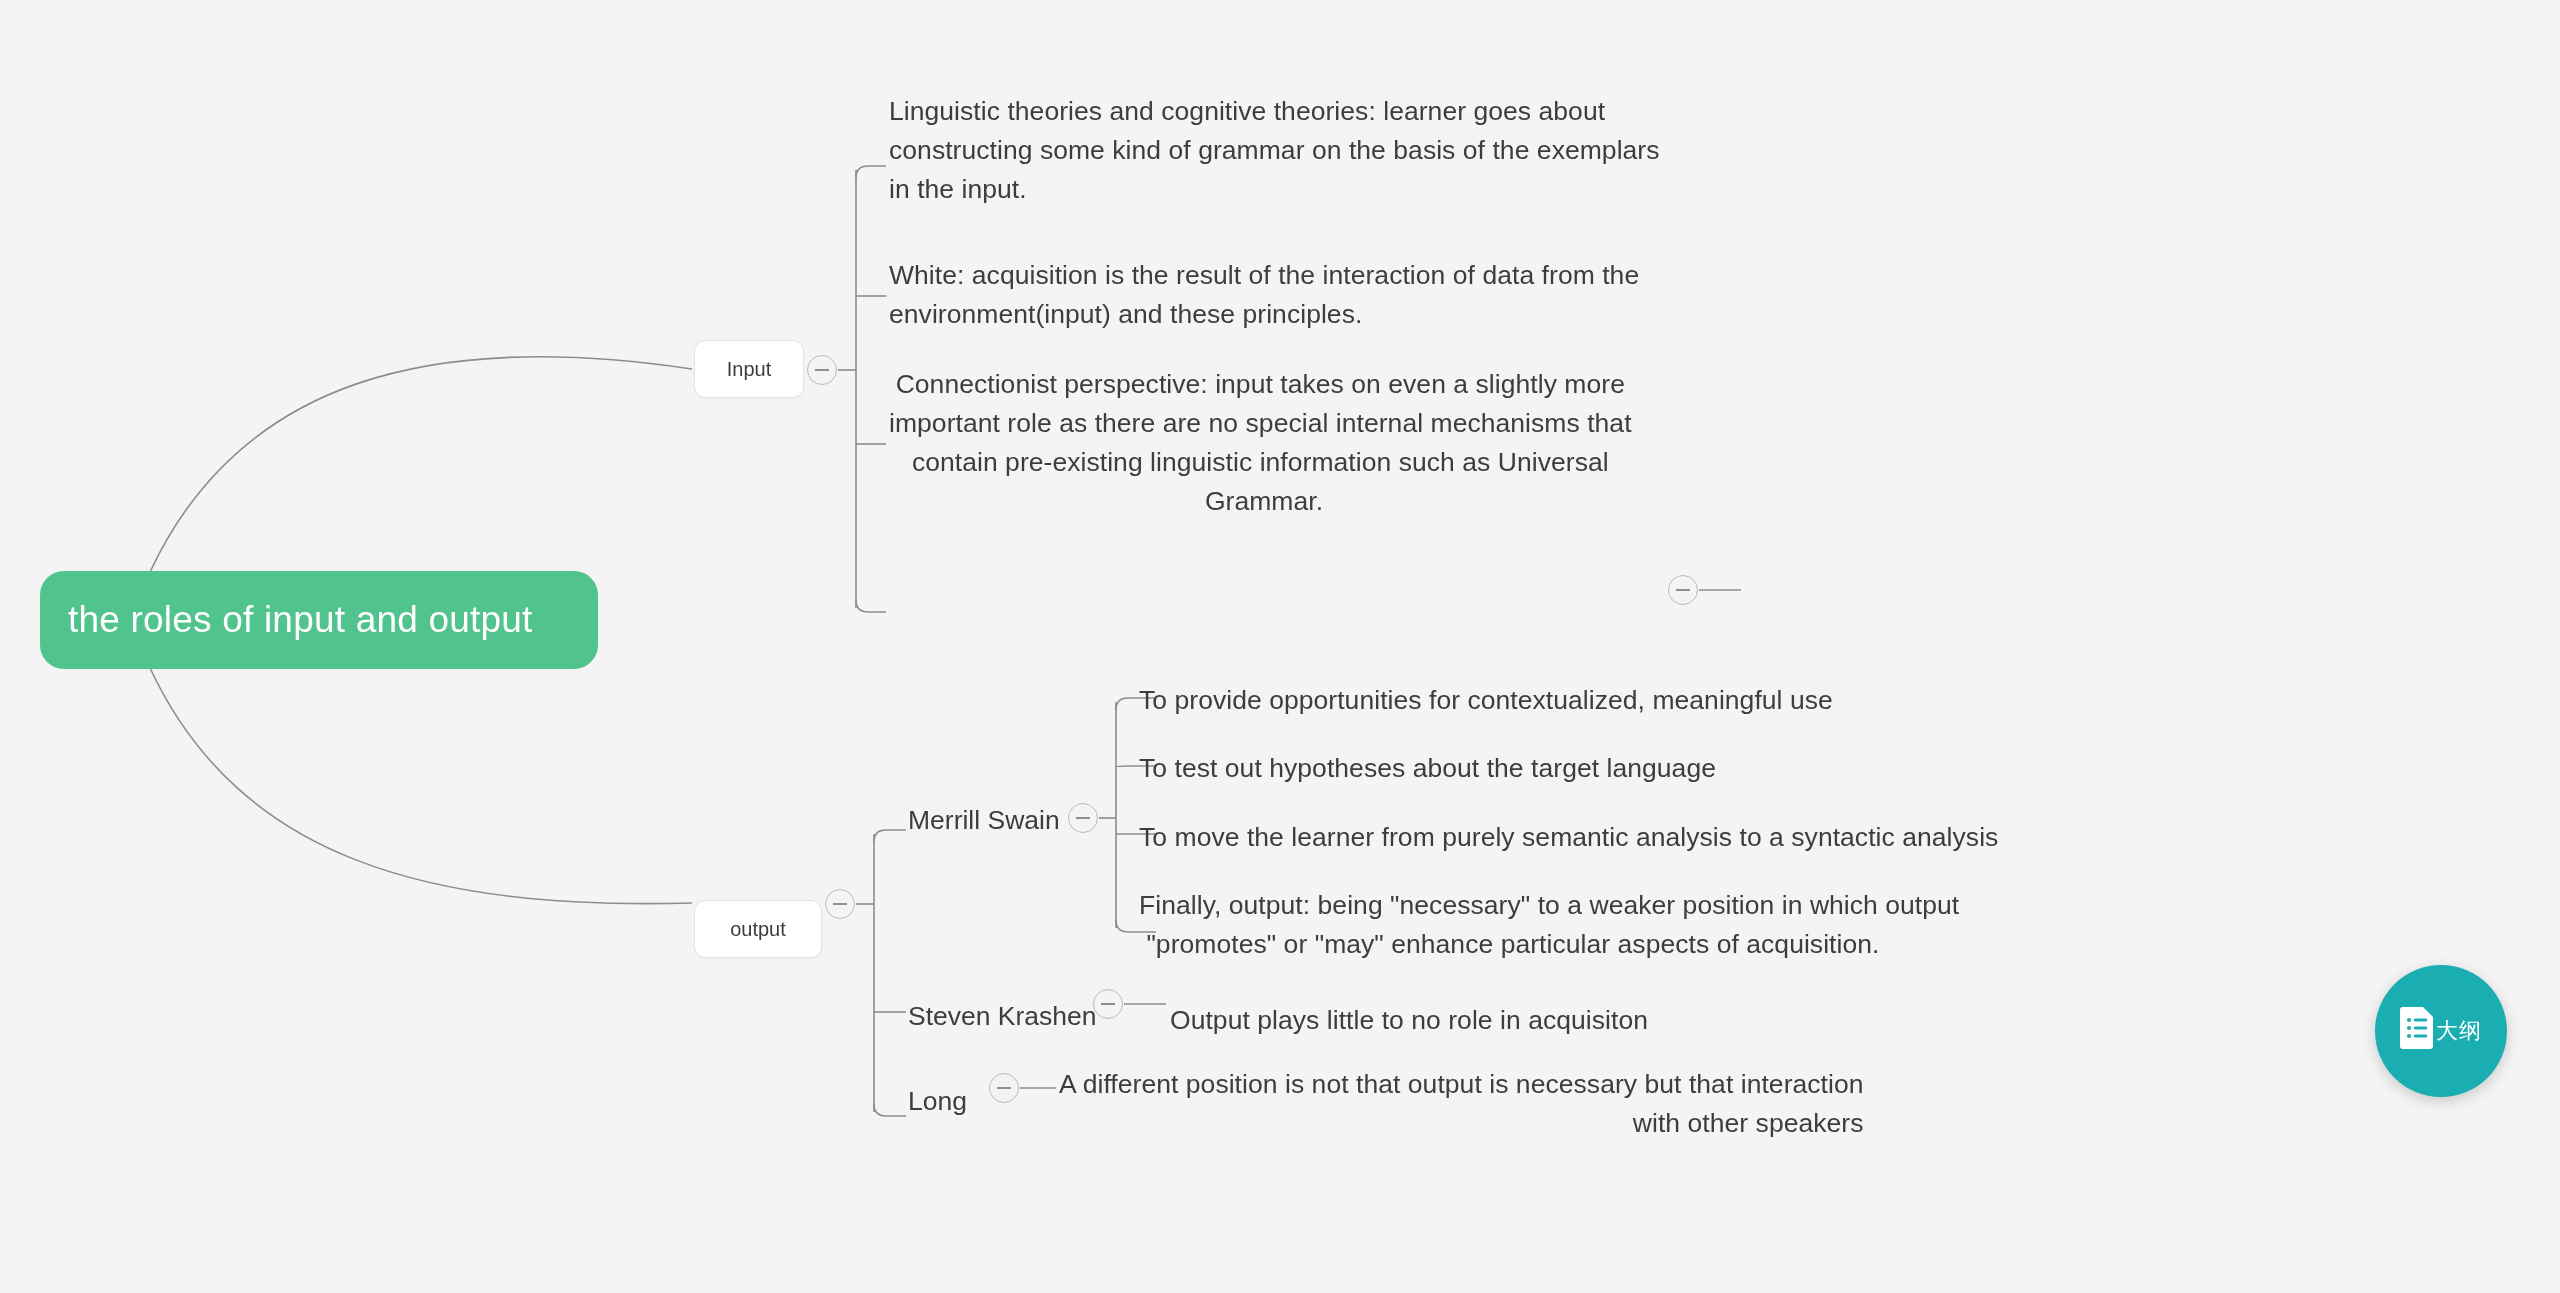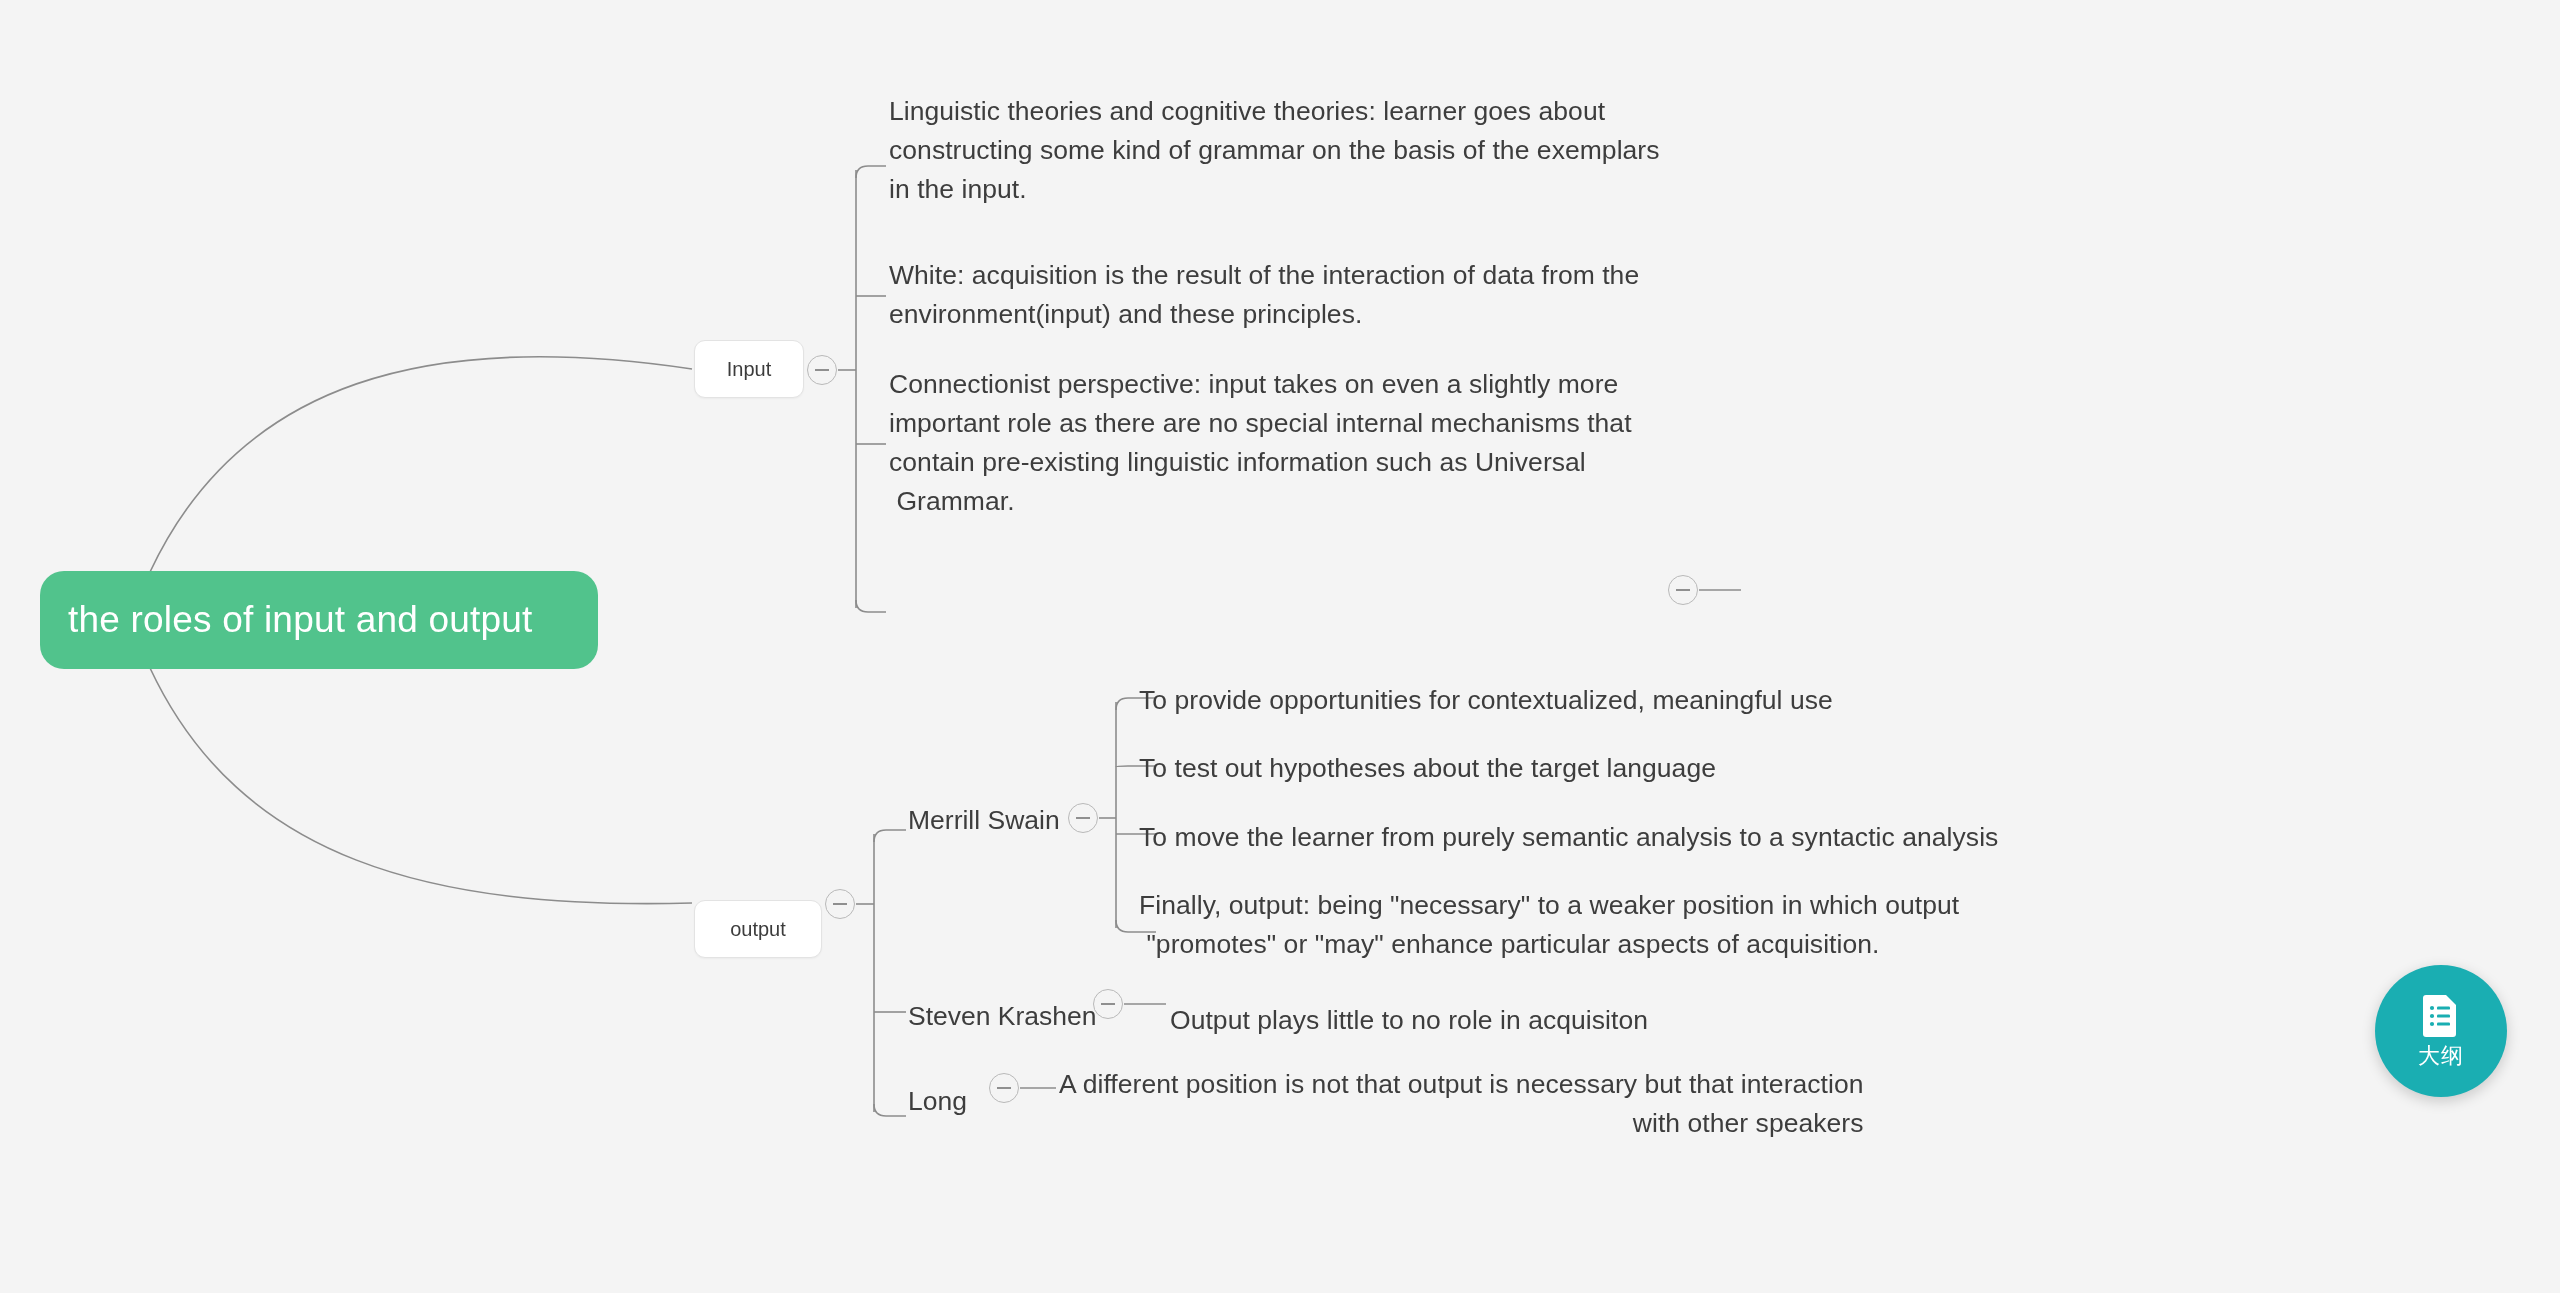--- a/index.html
+++ b/index.html
@@ -68,21 +68,21 @@
     letter-spacing: 0.05px;
   }
   .label-node {
     font-size: 26.5px;
     line-height: 30px;
     color: #3d3d3d;
   }
   
   #n-ling     { left: 889px; top: 92px; }
   #n-white    { left: 889px; top: 256px; }
-  #n-conn     { left: 889px; top: 365px; }
+  #n-conn     { left: 889px; top: 365px; text-align: center; }
   #n-major    { left: 889px; top: 553px; }
   #n-sla      { left: 1743px; top: 553px; }
   
   #n-swain    { left: 908px; top: 805px; }
   #n-krashen  { left: 908px; top: 1001px; }
   #n-long     { left: 908px; top: 1086px; }
   
   #n-s1 { left: 1139px; top: 681px; }
   #n-s2 { left: 1139px; top: 749px; }
   #n-s3 { left: 1139px; top: 818px; }
@@ -115,21 +115,21 @@
 
   
   #fab {
     position: absolute;
     left: 2375px; top: 965px;
     width: 132px; height: 132px;
     border-radius: 50%;
     background: #1aaeb2;
     box-shadow: 0 4px 14px rgba(0,0,0,0.18);
     display: flex;
-    flex-direction: column;
+    flex-direction: row;
     align-items: center;
     justify-content: center;
     cursor: pointer;
   }
   #fab .fab-icon { width: 36px; height: 42px; margin-bottom: 7px; display:block; }
   #fab .fab-label {
     color: #ffffff;
     font-size: 22px;
     line-height: 24px;
     letter-spacing: 1px;

